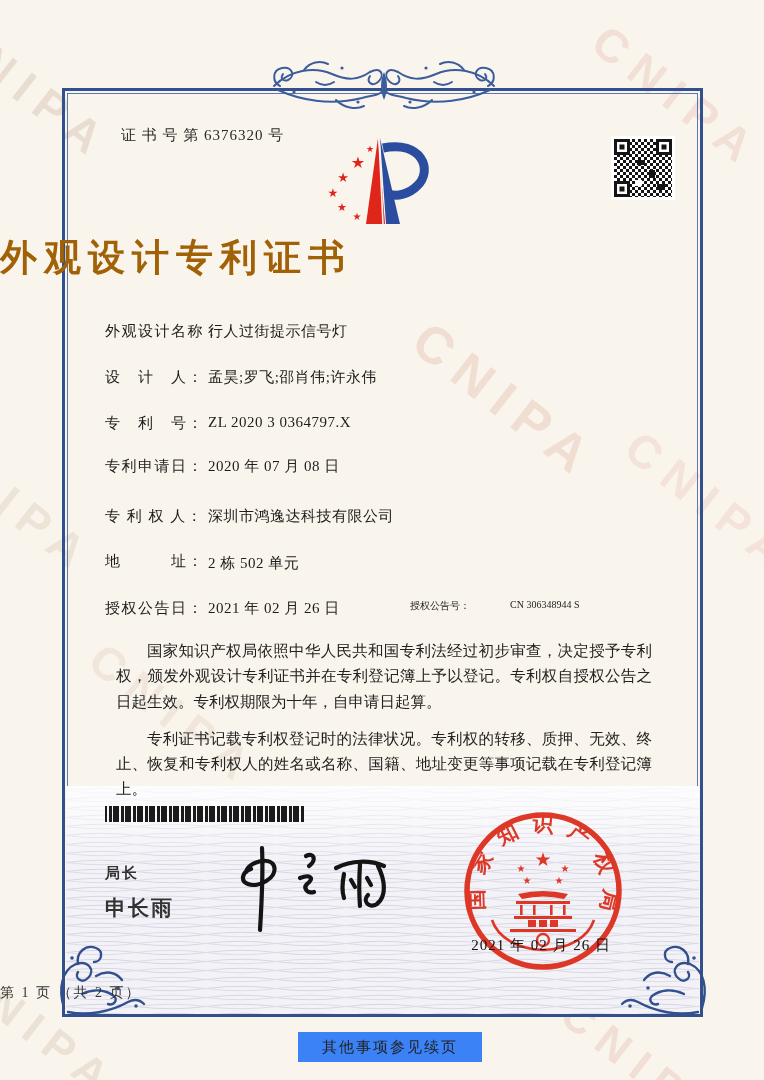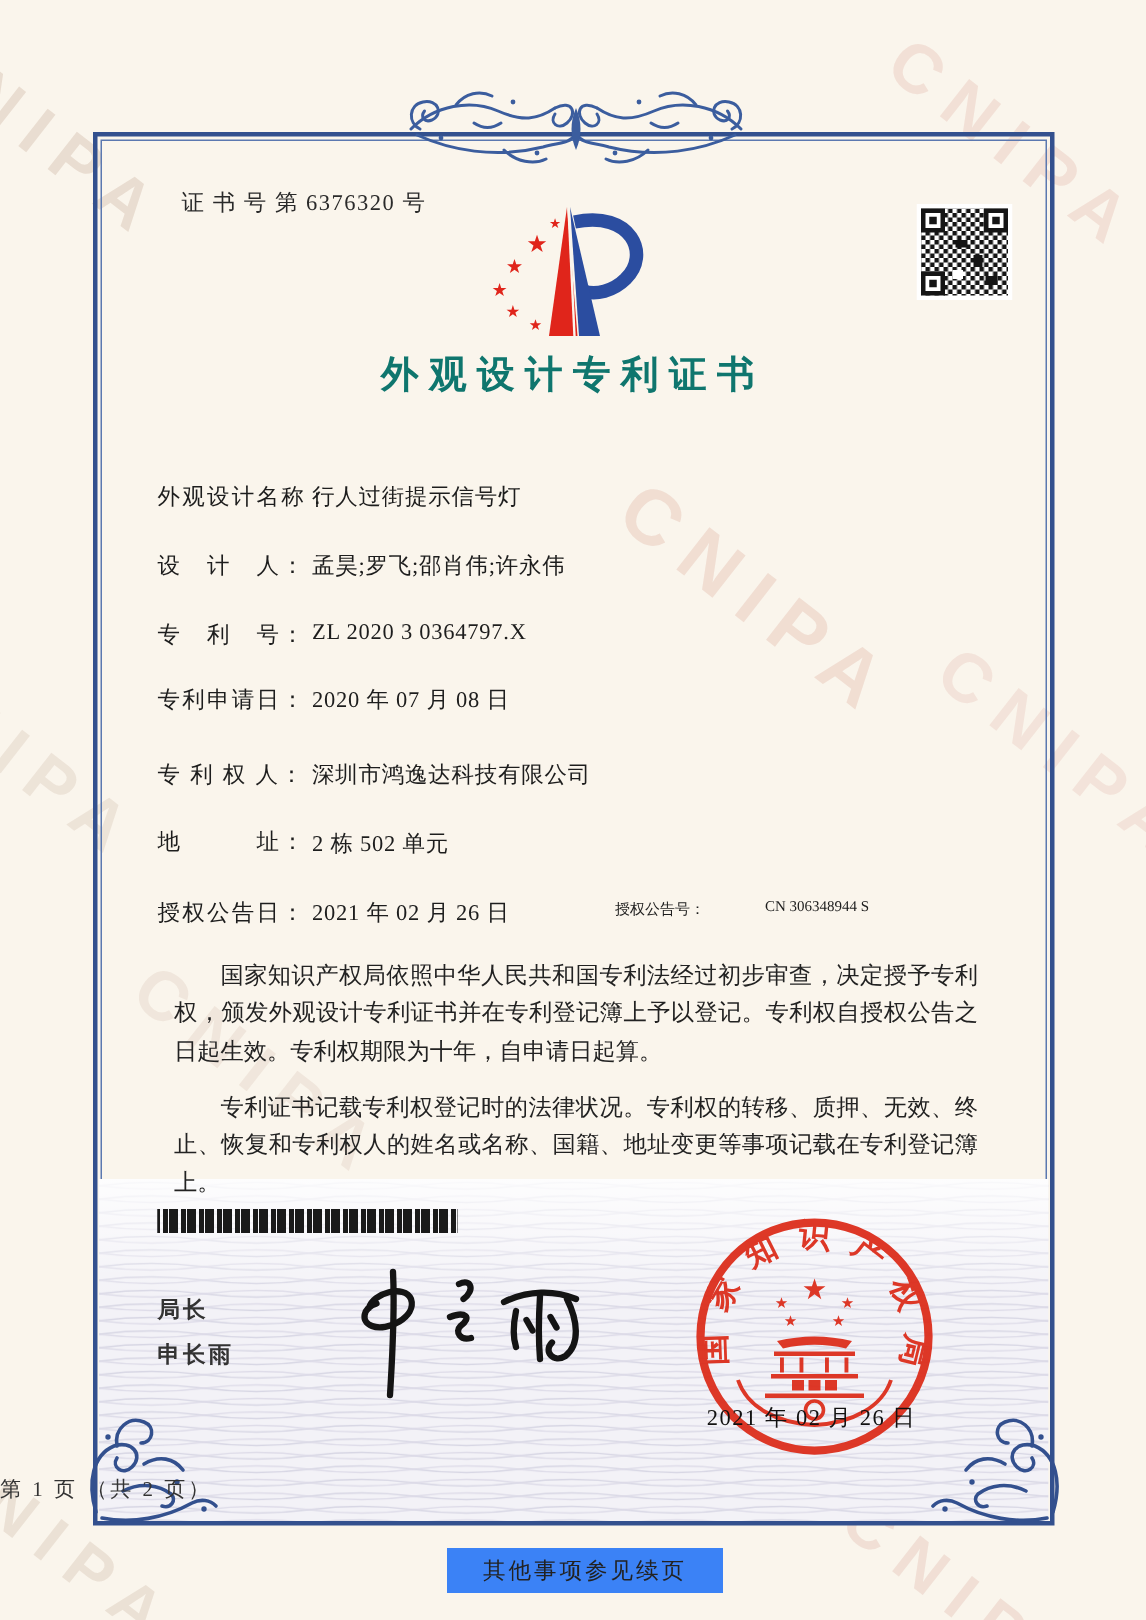--- a/index.html
+++ b/index.html
@@ -18,43 +18,43 @@
   
   .frame{position:absolute;left:62px;top:88px;width:641px;height:929px;
     border:3px solid #33508e;box-sizing:border-box;}
   .frame-inner{position:absolute;inset:2px;border:1px solid #5b78b0;}
   
   .band{position:absolute;left:66px;top:786px;width:633px;height:228px;}
   
   .certno{position:absolute;left:121px;top:126px;font-size:15px;letter-spacing:1px;color:#2a2a2a;text-align:center;}
   .logo{position:absolute;left:320px;top:136px;width:120px;height:92px;}
   .qr{position:absolute;left:611px;top:136px;width:64px;height:64px;}
-  .title{position:absolute;left:0;top:233px;width:100%;text-align:center;
-    font-size:25px;font-weight:bold;letter-spacing:7px;color:#0f766e;}
+  .title{position:absolute;left:0;top:233px;width:100%;text-align:left;
+    font-size:37px;font-weight:bold;letter-spacing:7px;color:#a16207;}
   
   .row{position:absolute;left:105px;font-size:15px;white-space:nowrap;}
   .row .lbl{letter-spacing:1.5px;text-align:right;}
   .row .val{position:absolute;left:103px;top:0;letter-spacing:0.5px;white-space:nowrap;}
   .row .val .vline{display:block;line-height:23px;}
   .row2{position:absolute;left:410px;font-size:10px;white-space:nowrap;}
   .row2 .val{position:absolute;left:100px;top:0;white-space:nowrap;}
   
   .bodytext{position:absolute;left:104px;top:626px;width:560px;
     font-size:15.5px;line-height:25.3px;text-align:justify;color:#222;}
   .bodytext p{margin:12px;text-indent:2em;}
   
   .barcode{position:absolute;left:105px;top:806px;width:200px;height:16px;
     background-image:
       repeating-linear-gradient(90deg,#1a1a1a 0 2px,transparent 2px 4px),
       repeating-linear-gradient(90deg,#1a1a1a 0 1px,transparent 1px 6px),
       repeating-linear-gradient(90deg,transparent 0 9px,#1a1a1a 9px 12px);}
   
   .sigtitle{position:absolute;left:105px;top:864px;font-size:15px;font-weight:700;
     font-family:"Liberation Sans","DejaVu Sans",sans-serif;color:#333;letter-spacing:2px;}
-  .signame{position:absolute;left:105px;top:894px;font-size:15px;font-weight:600;
+  .signame{position:absolute;left:105px;top:894px;font-size:21px;font-weight:600;
     font-family:"Liberation Sans","DejaVu Sans",sans-serif;color:#333;letter-spacing:2px;}
   .sig{position:absolute;left:218px;top:838px;width:190px;height:102px;}
   
   .seal{position:absolute;left:458px;top:806px;width:170px;height:170px;opacity:.93;}
   .sealdate{position:absolute;left:448px;top:936px;width:186px;text-align:center;
     font-size:15px;letter-spacing:1px;color:#111;}
   
   .pageinfo{position:absolute;left:0;top:984px;width:100%;
     font-size:14px;letter-spacing:2px;color:#333;}
   .note{position:absolute;left:298px;top:1032px;width:184px;height:30px;

